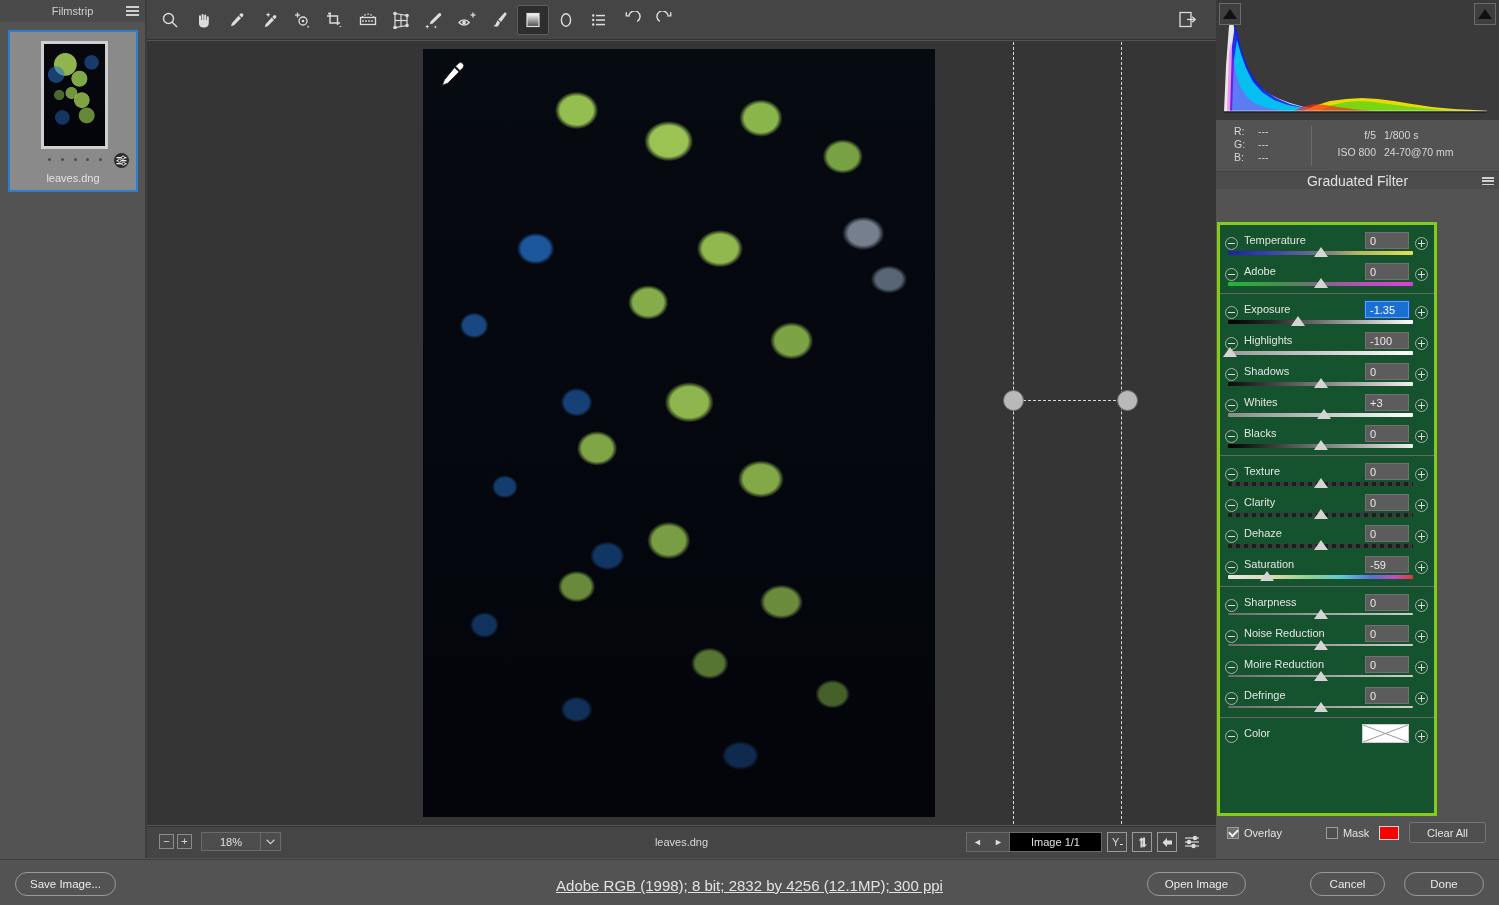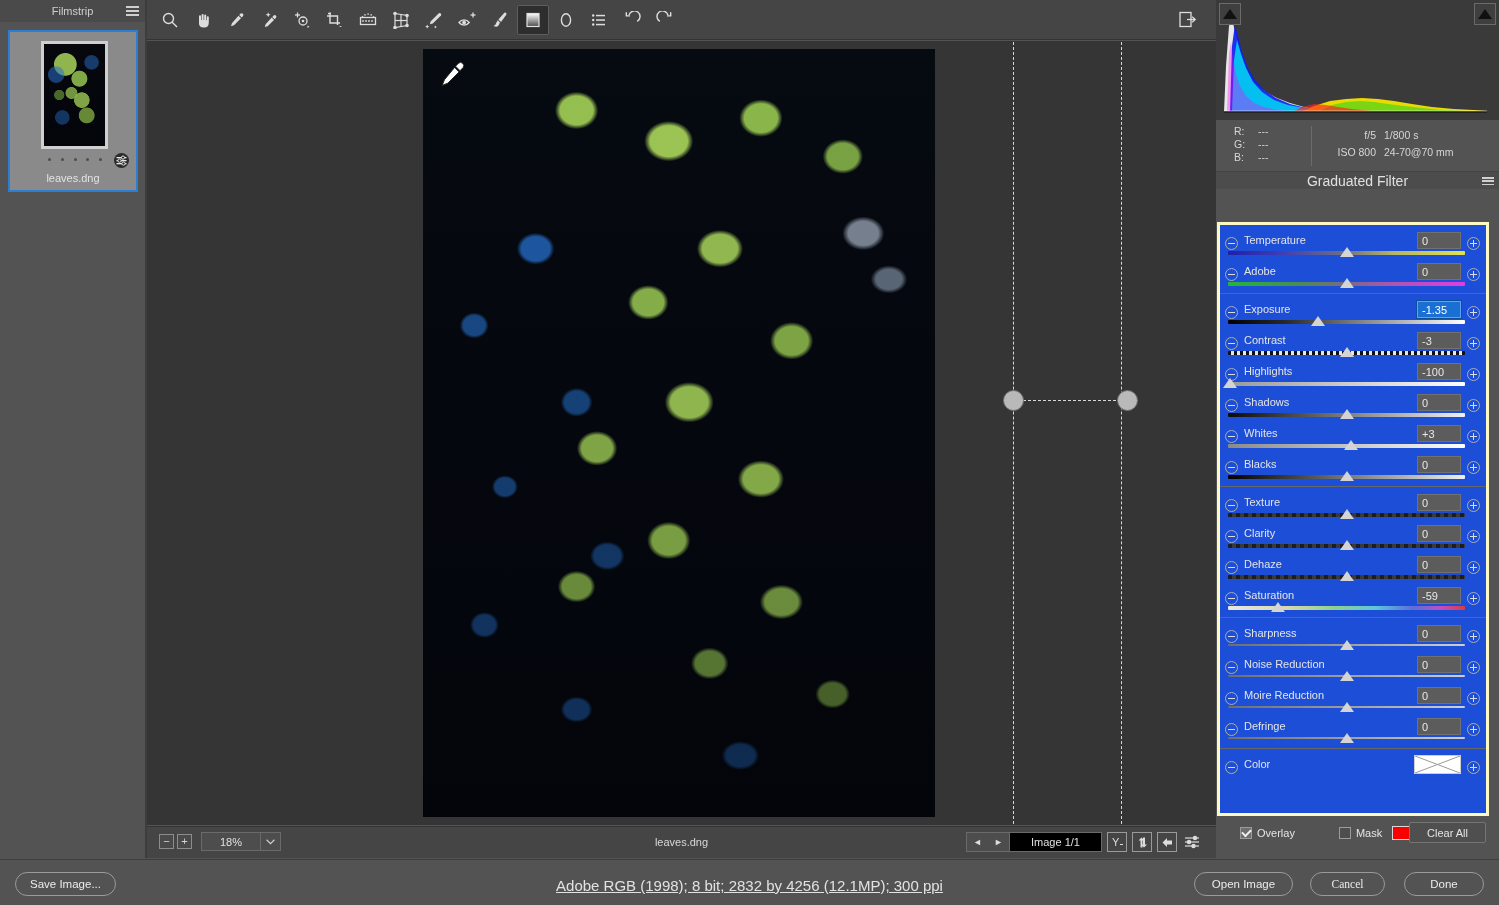--- a/index.html
+++ b/index.html
@@ -239,23 +239,23 @@
   .radio .dot {
     width: 11px; height: 11px; border-radius: 50%;
     border: 1px solid #9b9b9b; background: #4a4a4a;
     display: flex; align-items: center; justify-content: center;
   }
   .radio .dot.sel { background: #e6e6e6; border-color: #e6e6e6; }
   .radio .dot.sel::after { content:""; width:4px;height:4px;border-radius:50%;background:#4a4a4a; }
 
   
   #slidersbox {
-    position: absolute; left: 1217px; top: 222px; width: 272px; height: 594px;
-    border: 3px solid #fef9c3;
-    background: #1d4ed8;
+    position: absolute; left: 1217px; top: 222px; width: 220px; height: 594px;
+    border: 3px solid #84cc16;
+    background: #14532d;
   }
   .slider-scroll { position: absolute; inset: 0; overflow: hidden; }
   .sgroup { padding: 3px 0; }
   .sgroup + .sgroup { border-top: 1px solid #666; }
   .srow { position: relative; height: 31px; }
   .sminus, .splus {
     position: absolute; top: 9px; width: 13px; height: 13px;
     border-radius: 50%; border: 1px solid #adadad;
     display: flex; align-items: center; justify-content: center;
   }
@@ -338,22 +338,22 @@
     background: #535353;
     border-top: 1px solid #3e3e3e;
   }
   .pillbtn {
     position: absolute; top: 12px;
     height: 24px; border: 1px solid #9a9a9a; border-radius: 12px;
     background: transparent; color: #ebebeb; font-size: 11.5px;
     display: flex; align-items: center; justify-content: center;
   }
   #save-image-btn { left: 15px; width: 101px; }
-  #open-image-btn { left: 1194px; width: 99px; }
-  #cancel-btn { left: 1310px; width: 75px; font-family: Liberation Serif, serif; }
+  #open-image-btn { left: 1147px; width: 99px; }
+  #cancel-btn { left: 1310px; width: 75px; }
   #done-btn { left: 1404px; width: 80px; }
   #infolink {
     position: absolute; left: 0; right: 0; top: 17px;
     text-align: center; font-size: 15px; color: #e2e2e2;
     text-decoration: underline;
   }
   .divider-v { position:absolute; left:146px; top:0; width:1px; height:858px; background:#3d3d3d; }
 </style>
 </head>
 <body>
@@ -696,32 +696,20 @@
             <div class="strack t-expo"></div>
             <div class="sthumb" style="left: calc(38% - 3.02px);"></div>
             <div class="splus">
               <i></i>
             </div>
           </div>
           <div class="srow">
             <div class="sminus">
               <i></i>
             </div>
-            <div class="slabel">Contrast</div>
-            <div class="sval">-3</div>
-            <div class="strack t-contrast"></div>
-            <div class="sthumb" style="left: calc(50% - 6.5px);"></div>
-            <div class="splus">
-              <i></i>
-            </div>
-          </div>
-          <div class="srow">
-            <div class="sminus">
-              <i></i>
-            </div>
             <div class="slabel">Highlights</div>
             <div class="sval">-100</div>
             <div class="strack t-hilite"></div>
             <div class="sthumb" style="left: calc(1% + 7.71px);"></div>
             <div class="splus">
               <i></i>
             </div>
           </div>
           <div class="srow">
             <div class="sminus">
@@ -875,21 +863,21 @@
             </div>
             <div class="splus">
               <i></i>
             </div>
           </div>
         </div>
       </div>
   </div>
 
   <div id="overlaybar">
-    <div class="chk" style="margin-left:23px;">
+    <div class="chk" style="margin-left:10px;">
       <span class="chkbox on"></span>
       <span>Overlay</span>
     </div>
     <div class="chk" style="margin-left:44px;">
       <span class="chkbox"></span>
       <span>Mask</span>
     </div>
     <div class="maskcolor" style="margin-left: 10px; background: rgb(251, 0, 0);" id="maskswatch"></div>
     <div class="clearall">Clear All</div>
   </div>

